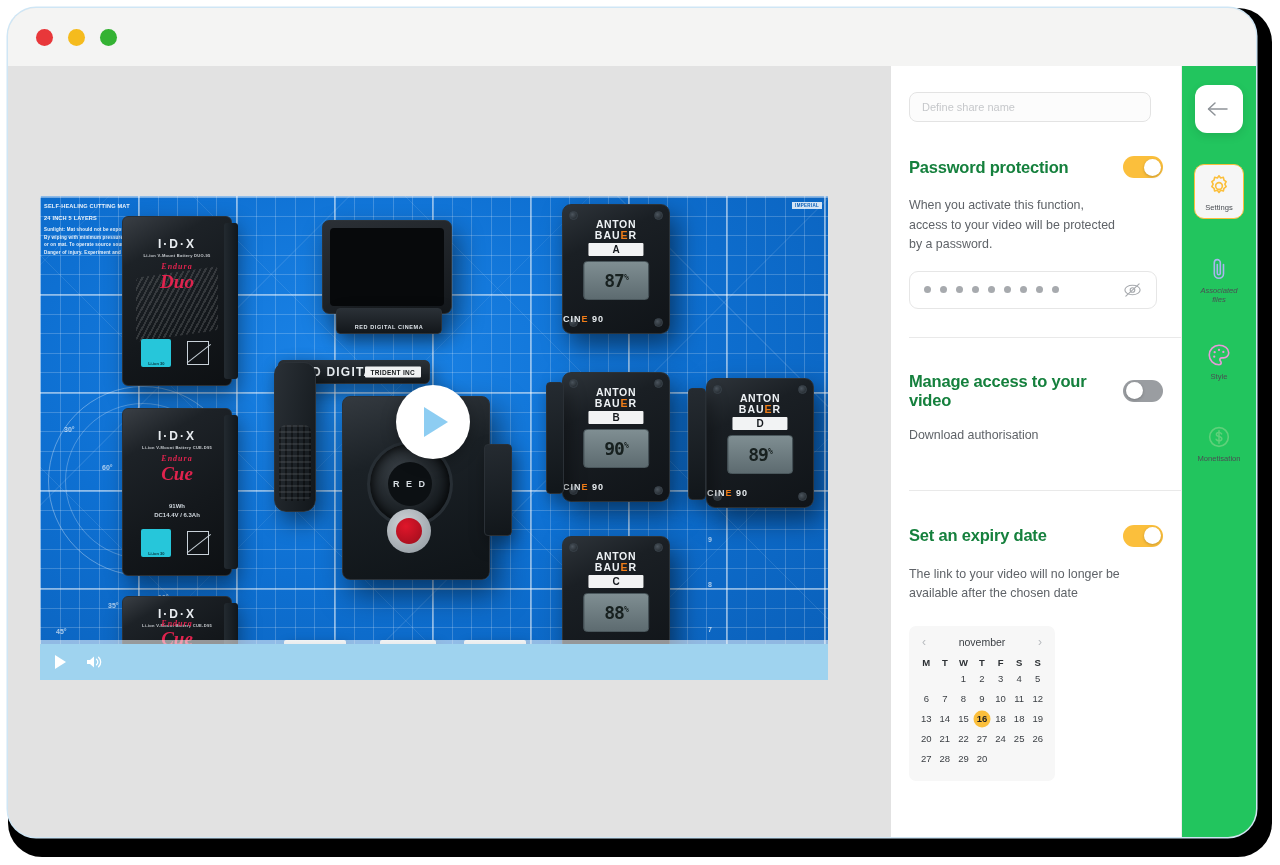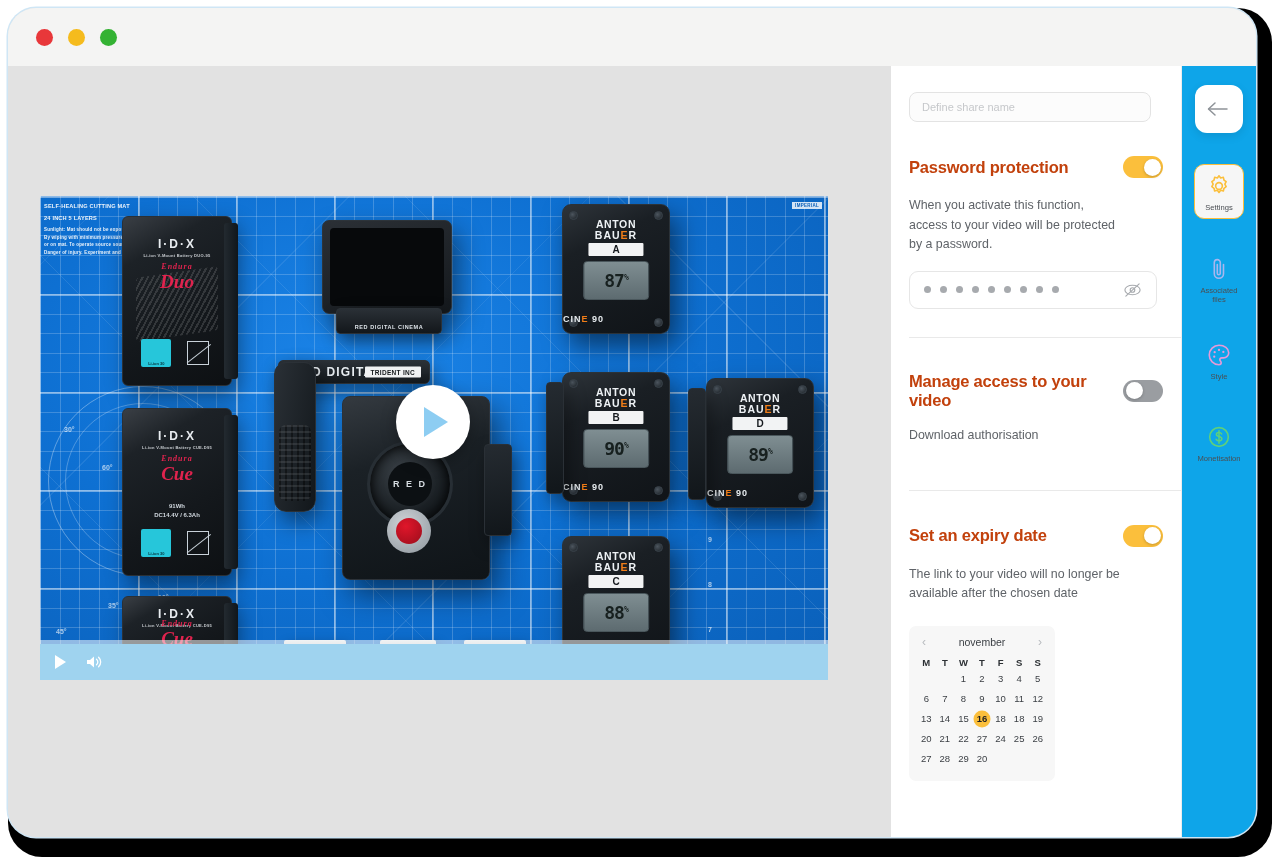--- a/index.html
+++ b/index.html
@@ -342,21 +342,21 @@
     outline: none;
   }
   .share-input::placeholder { color: #c6c8cb; }
 
   .section { margin-top: 34px; }
   .sec-head {
     display: flex; align-items: center; justify-content: space-between;
     margin-bottom: 18px;
   }
   .sec-title {
-    font-size: 16.5px; font-weight: 700; color: #c2410c; letter-spacing: -.2px;
+    font-size: 16.5px; font-weight: 700; color: #15803d; letter-spacing: -.2px;
   }
   .sec-desc {
     font-size: 12.4px; color: #5f6368; line-height: 1.58; max-width: 215px;
   }
 
   .toggle {
     width: 40px; height: 22px; border-radius: 11px;
     position: relative; cursor: pointer; flex: none;
   }
   .toggle.on { background: #fbbf3c; }
@@ -418,21 +418,21 @@
     transform: translate(-50%,-50%);
     width: 17px; height: 17px; border-radius: 50%;
     background: #fbbf3c; z-index: -1;
   }
   .cal-cell.sel { z-index: 1; }
 
   
   .rail {
     position: absolute; left: 1173px; top: 0;
     width: 75px; height: 771px;
-    background: #0ea5e9;
+    background: #22c55e;
     border-left: 1px solid #ededed;
   }
   .back-btn {
     position: absolute; left: 13px; top: 19px;
     width: 48px; height: 48px;
     background: #ffffff; border-radius: 12px;
     box-shadow: 0 3px 10px rgba(0,0,0,.10);
     display: flex; align-items: center; justify-content: center;
     cursor: pointer;
   }
@@ -767,21 +767,21 @@
       </div>
 
       <div class="rail-item active" style="top:98px;">
         <svg width="26" height="26" viewBox="0 0 24 24">
           <circle cx="12" cy="12" r="3.1" fill="none" stroke="#fbbf3c" stroke-width="1.5"></circle>
           <path d="M12 2.6l1.5 2 2.5-.6 .6 2.5 2 1.5-1.2 2.3 1.2 2.3-2 1.5-.6 2.5-2.5-.6-1.5 2-1.5-2-2.5.6-.6-2.5-2-1.5 1.2-2.3L5.4 8l2-1.5.6-2.5 2.5.6z" fill="none" stroke="#fbbf3c" stroke-width="1.5" stroke-linejoin="round"></path>
         </svg>
         <span class="rail-label">Settings</span>
       </div>
 
-      <div class="rail-item" style="top:182px;">
+      <div class="rail-item" style="top:182px;font-style:italic;">
         <svg width="24" height="26" viewBox="0 0 20 26">
           <path d="M14.5 8.5v9.2a4.6 4.6 0 01-9.2 0V6.6a3 3 0 016 0v10.6a1.5 1.5 0 01-3 0V8.5" fill="none" stroke="#a9b6ee" stroke-width="1.6" stroke-linecap="round"></path>
         </svg>
         <span class="rail-label">Associated files</span>
       </div>
 
       <div class="rail-item" style="top:268px;">
         <svg width="26" height="26" viewBox="0 0 24 24">
           <path d="M12 3a9 9 0 000 18c1.3 0 2-.9 2-1.8 0-.6-.3-1-.6-1.4-.3-.4-.6-.8-.6-1.4 0-1 .8-1.7 1.8-1.7h1.6A4.8 4.8 0 0021 10C21 6.1 17 3 12 3z" fill="none" stroke="#e79ad8" stroke-width="1.5" stroke-linejoin="round"></path>
           <circle cx="8" cy="9.4" r="1.05" fill="#e79ad8"></circle>

